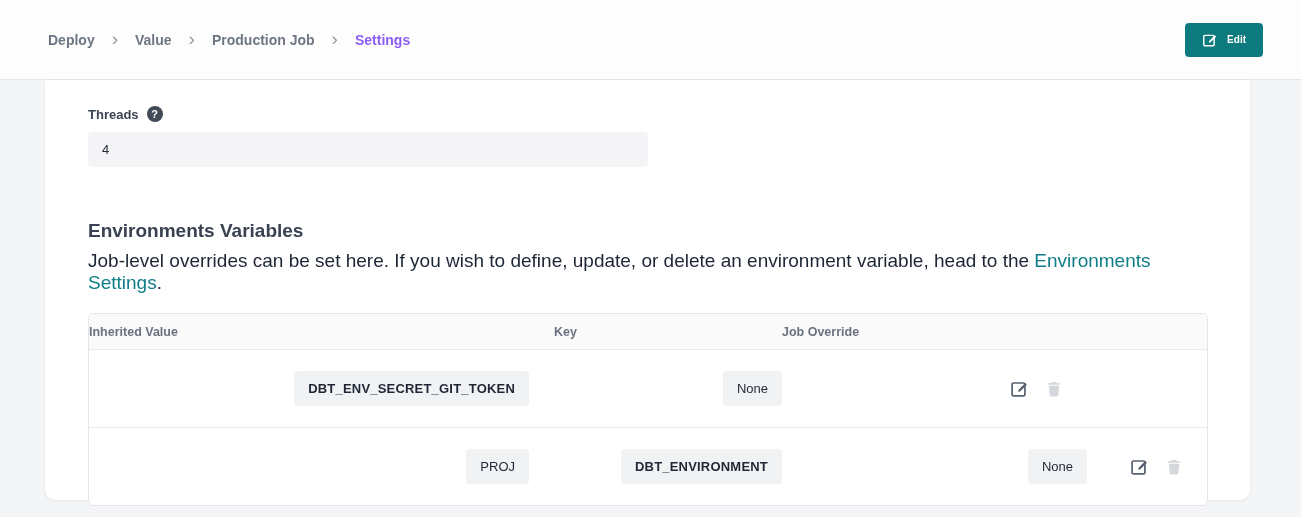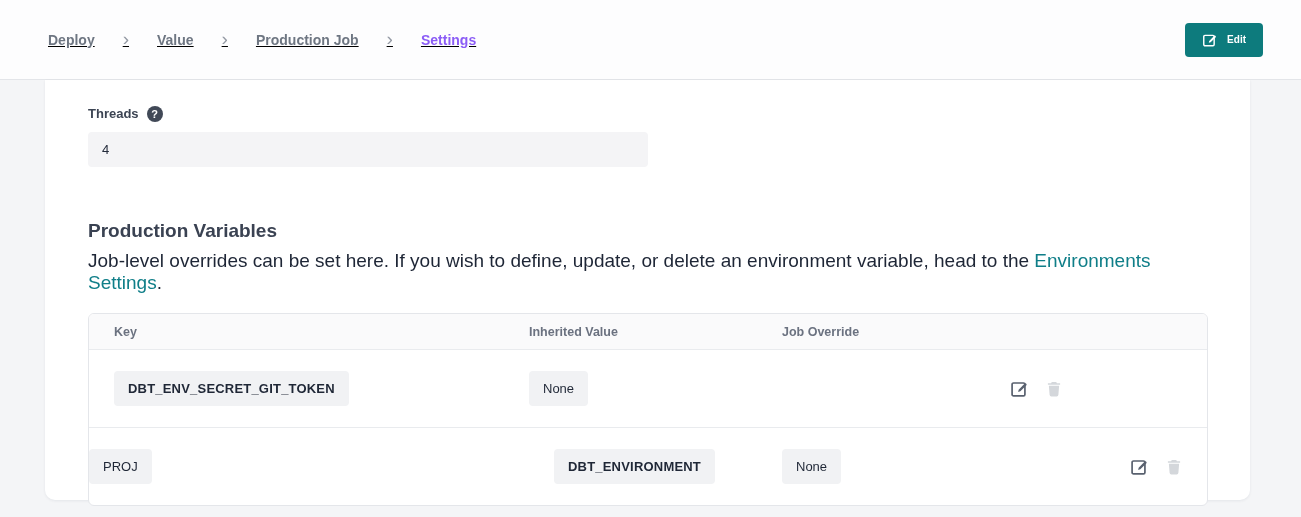--- a/index.html
+++ b/index.html
@@ -22,41 +22,41 @@
     -webkit-font-smoothing:antialiased;
   }
 
   
   .topbar{
     position:absolute;top:0;left:0;width:1301px;height:80px;
     background:#fdfdfe;border-bottom:1px solid #e3e5e9;
     display:flex;align-items:center;justify-content:space-between;
     padding:0 38px 0 48px;
   }
-  .breadcrumb{display:flex;align-items:center;gap:28px;font-size:14px;text-decoration:underline;}
+  .breadcrumb{display:flex;align-items:center;gap:17px;font-size:14px;}
   .crumb{color:var(--gray-text);font-weight:600;cursor:pointer;}
   .crumb.current{color:#8b5cf6;font-weight:700;cursor:default;}
   .crumb-sep{color:#949aa4;font-size:19px;line-height:1;font-weight:400;transform:translateY(-1px);}
   .edit-btn{
     background:var(--accent);color:#fff;border:none;border-radius:4px;
     height:34px;padding:0 17px;display:flex;align-items:center;gap:9px;
     font-size:10px;font-weight:700;font-family:inherit;cursor:pointer;
   }
   .edit-btn svg{display:block;}
 
   
   .card{
     position:absolute;left:45px;top:80px;width:1205px;height:420px;
     background:var(--card-white);border-radius:0 0 10px 10px;
     box-shadow:0 1px 3px rgba(20,30,50,.07);
   }
   .card-inner{padding:26px 43px 0 43px;}
 
   
-  .field-label-row{display:flex;align-items:flex-start;gap:8px;}
+  .field-label-row{display:flex;align-items:center;gap:8px;}
   .field-label{font-size:13px;font-weight:700;color:var(--slate);}
   .help-icon{
     width:16px;height:16px;border-radius:50%;background:#414957;color:#fff;
     font-size:11px;font-weight:700;display:flex;align-items:center;justify-content:center;
     cursor:pointer;line-height:1;
   }
   .threads-input{
     margin-top:10px;display:block;width:560px;height:35px;
     background:#f4f4f6;border:none;border-radius:4px;
     font-size:13px;color:var(--dark-text);padding:0 14px;
@@ -73,21 +73,21 @@
     margin-top:17px;width:1120px;
     border:1px solid var(--border);border-radius:6px;
     background:#fff;overflow:hidden;
   }
   .t-row{
     display:grid;grid-template-columns:440px 253px 1fr 120px;
     align-items:center;
   }
   .t-head{height:35px;background:#fafafb;}
   .t-head .t-cell{font-size:12.5px;font-weight:700;color:#6b7280;}
-  .t-body-row{height:78px;border-top:1px solid #e9ebee;}
+  .t-body-row{height:78px;border-top:1px solid #e9ebee;text-align:right;}
   .t-cell{padding-left:0;}
   .t-cell.first{padding-left:25px;}
   .pill{
     display:inline-block;background:var(--pill-bg);border-radius:4px;
     padding:10px 14px;font-size:13px;color:#1f2736;white-space:nowrap;
   }
   .pill.key{font-weight:700;letter-spacing:.2px;}
   .actions{display:flex;align-items:center;justify-content:flex-end;gap:16px;padding-right:24px;}
   .icon-btn{background:none;border:none;padding:0;cursor:pointer;display:flex;}
   .icon-edit{color:#59616f;}
@@ -120,28 +120,28 @@
 
 <main class="card">
   <div class="card-inner">
 
     <div class="field-label-row">
       <span class="field-label">Threads</span>
       <span class="help-icon">?</span>
     </div>
     <input class="threads-input" type="text" readonly="" value="4" style="">
 
-    <h2 class="env-title">Production Variables</h2>
+    <h2 class="env-title">Environments Variables</h2>
     <p class="env-desc"><span>Job-level overrides can be set here. If you wish to define, update, or delete an environment variable, head to the </span><a class="env-link">Environments Settings</a><span>.</span></p>
 
     <section class="env-table">
 
       <div class="t-row t-head">
+        <div class="t-cell">Inherited Value</div>
         <div class="t-cell first">Key</div>
-        <div class="t-cell">Inherited Value</div>
         <div class="t-cell">Job Override</div>
         <div class="t-cell"></div>
       </div>
 
       <div class="t-row t-body-row">
         <div class="t-cell first"><span class="pill key">DBT_ENV_SECRET_GIT_TOKEN</span></div>
         <div class="t-cell"><span class="pill">None</span></div>
         <div class="t-cell actions">
           <button class="icon-btn icon-edit" title="">
             <span style="display:flex;">

